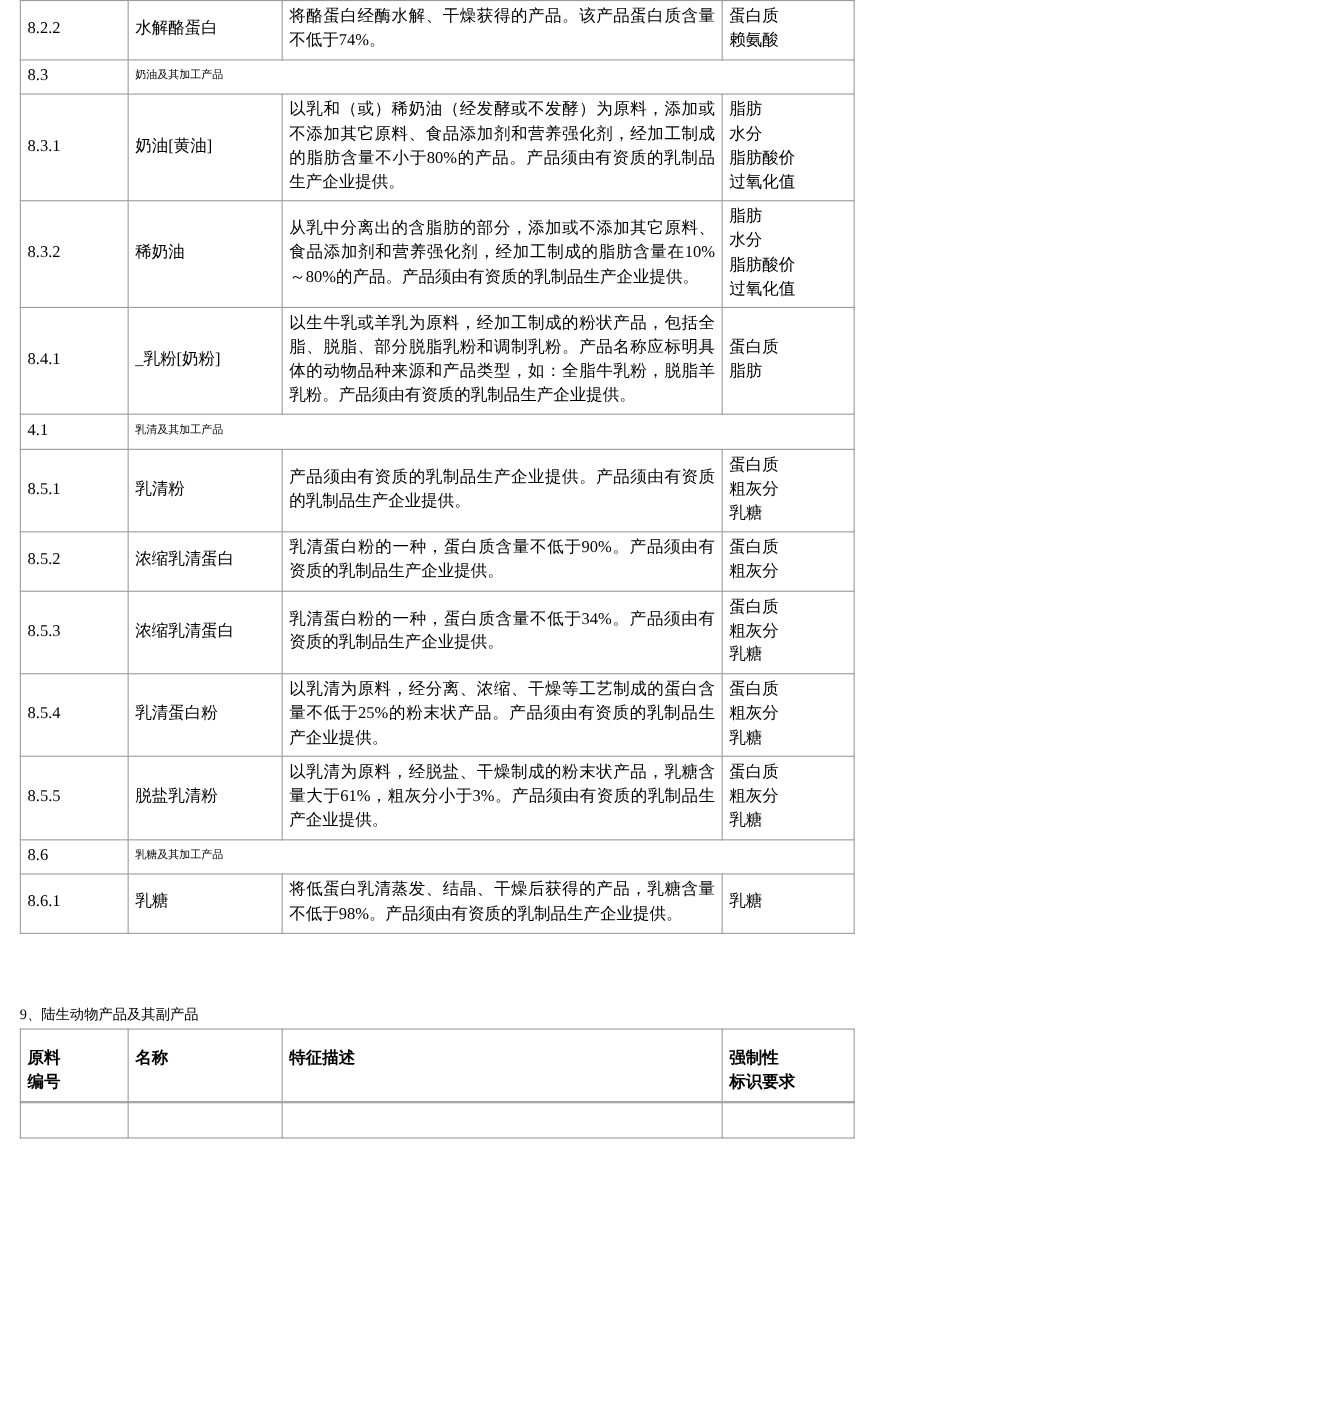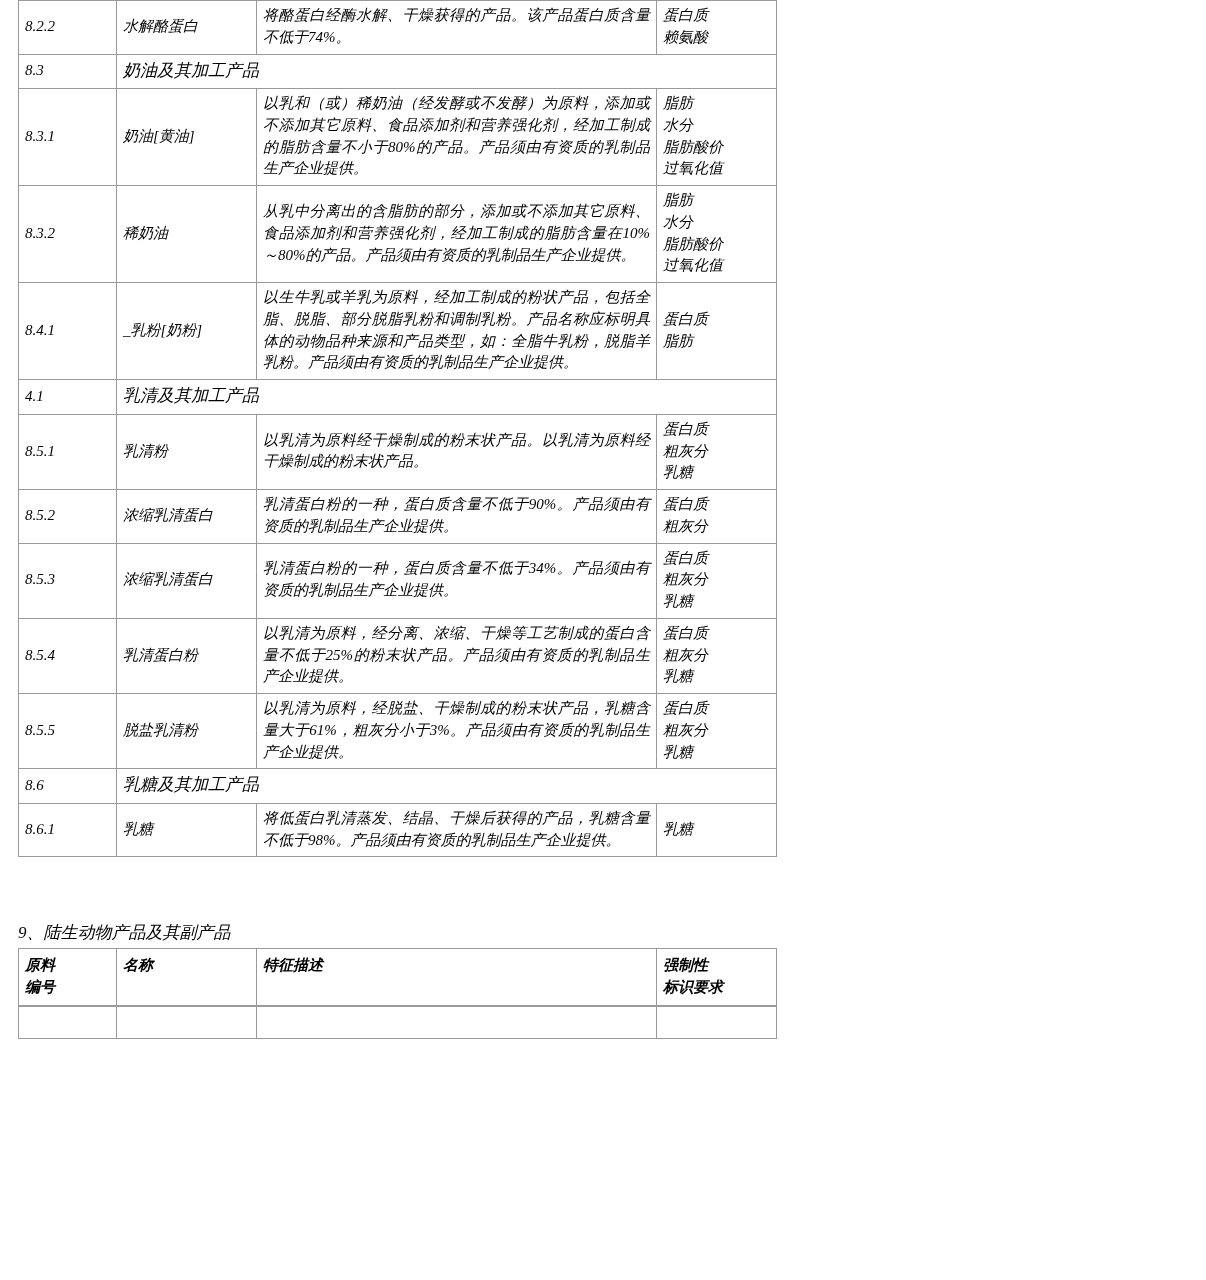--- a/index.html
+++ b/index.html
@@ -12,21 +12,20 @@
     font-family: "Liberation Serif", "DejaVu Serif", serif;
     color: #000000;
     font-size: 15px;
   }
   .page {
     position: relative;
     width: 1084px;
     min-height: 1280px;
     padding: 0;
     box-sizing: border-box;
-    font-style: italic;
   }
   table.doc-table {
     border-collapse: collapse;
     table-layout: fixed;
     margin-left: 18px;
     width: 758px;
   }
   table.doc-table td {
     border: 1px solid #9a9a9a;
     vertical-align: middle;
@@ -39,34 +38,34 @@
   col.c-name { width: 140px; }
   col.c-desc { width: 400px; }
   col.c-req  { width: 120px; }
 
   td.code { font-size: 14px; }
   td.name { font-size: 15px; margin-top: 16px; }
   td.desc { text-align: justify; }
   td.req  { font-size: 15px; white-space: pre-line; line-height: 1.5; }
 
   tr.section td.section-cell {
-    font-size: 17px;
+    font-size: 10px;
   }
   .spacer-gap {
     height: 64px;
   }
   .caption {
     margin-left: 18px;
-    font-size: 17px;
+    font-size: 13px;
     padding-bottom: 4px;
   }
   table.doc-table.header-table td {
     font-weight: bold;
     vertical-align: top;
-    padding-top: 6px;
+    padding-top: 16px;
     padding-bottom: 6px;
   }
   .hdr-two-line { white-space: pre-line; line-height: 1.45; }
   td.empty-cell { height: 22px; }
 </style>
 </head>
 <body>
 
 <div class="page">
 
@@ -114,21 +113,21 @@
         <td class="req">蛋白质
 脂肪</td>
       </tr>
       <tr class="section">
         <td class="code">4.1</td>
         <td class="section-cell" colspan="3">乳清及其加工产品</td>
       </tr>
       <tr>
         <td class="code">8.5.1</td>
         <td class="name">乳清粉</td>
-        <td class="desc">以乳清为原料经干燥制成的粉末状产品。以乳清为原料经干燥制成的粉末状产品。</td>
+        <td class="desc">产品须由有资质的乳制品生产企业提供。产品须由有资质的乳制品生产企业提供。</td>
         <td class="req">蛋白质
 粗灰分
 乳糖</td>
       </tr>
       <tr>
         <td class="code">8.5.2</td>
         <td class="name">浓缩乳清蛋白</td>
         <td class="desc">乳清蛋白粉的一种，蛋白质含量不低于90%。产品须由有资质的乳制品生产企业提供。</td>
         <td class="req">蛋白质
 粗灰分</td>

